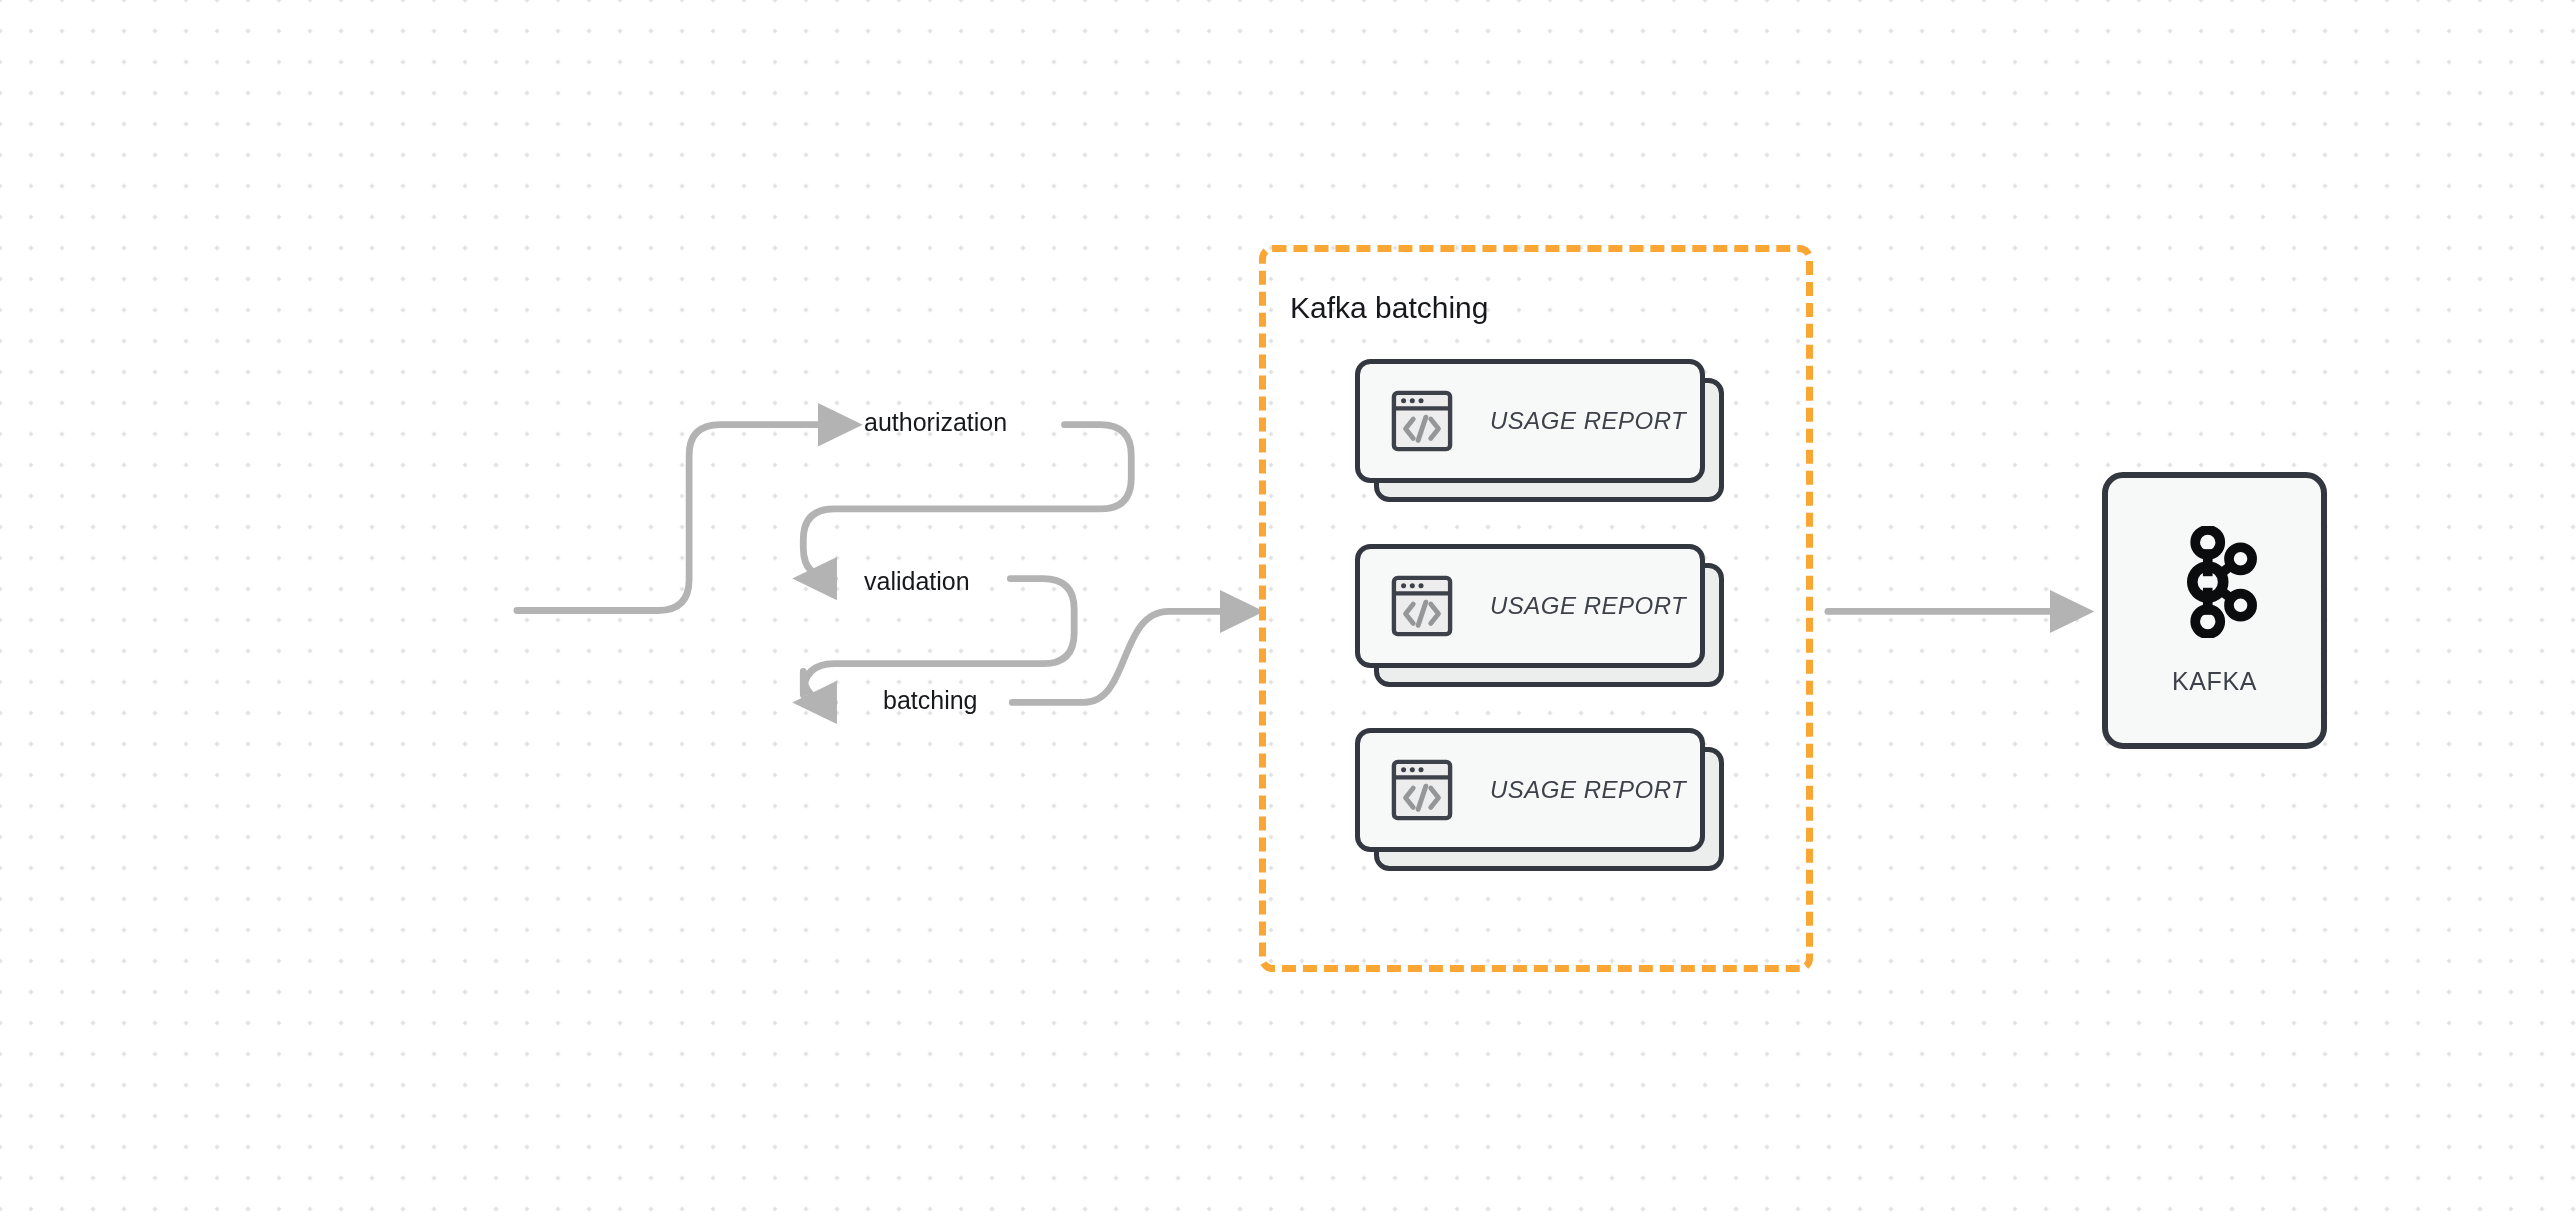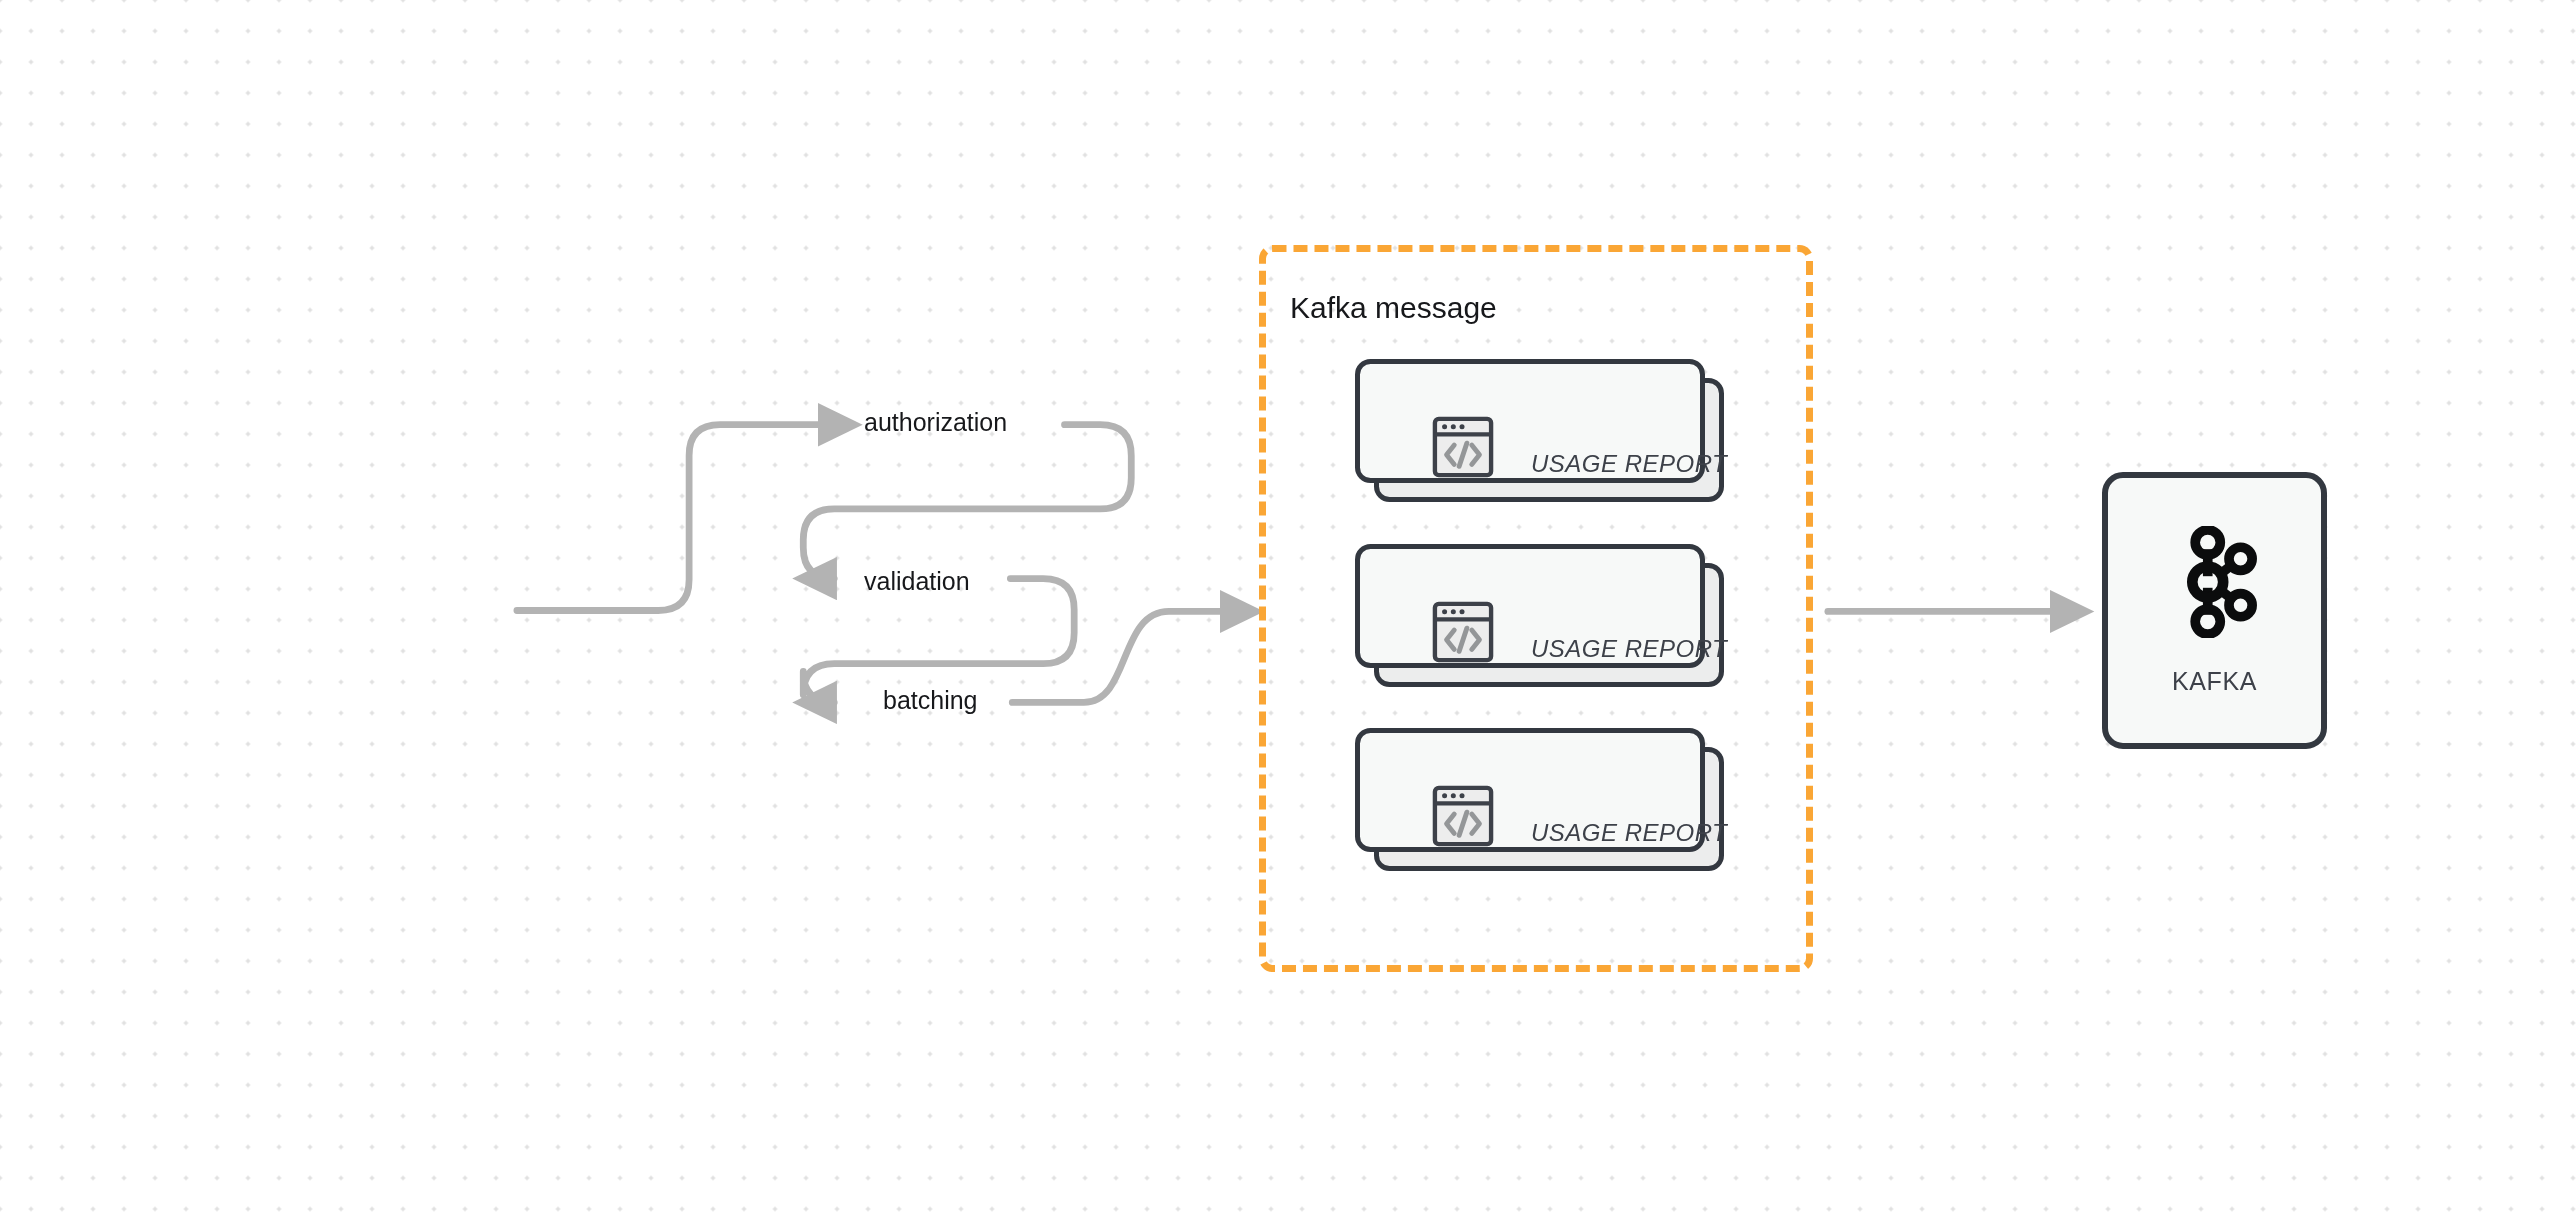--- a/index.html
+++ b/index.html
@@ -126,22 +126,21 @@
     left: 0;
     top: 0;
     width: 350px;
     height: 124px;
     box-sizing: border-box;
     background: #f7f9f8;
     border: 5.8px solid #333840;
     border-radius: 15.5px;
     display: flex;
     flex-direction: row;
-    align-items: flex-end;
-    padding-left: 41px;
+    align-items: center;
   }
   .card-icon {
     margin-left: 31px;
     flex: 0 0 auto;
     line-height: 0;
   }
   .card-title {
     margin-left: 37px;
     font-size: 24px;
     font-style: italic;
@@ -177,21 +176,21 @@
       <path d="M 1889,632 L 2128,632" marker-end="url(#ah)"></path>
     </g>
   </svg>
 
 
   <div class="step-label" id="step-authorization">authorization</div>
   <div class="step-label" id="step-validation">validation</div>
   <div class="step-label" id="step-batching">batching</div>
 
   <div id="kafka-message-group"></div>
-  <div id="kafka-message-title">Kafka message</div>
+  <div id="kafka-message-title">Kafka batching</div>
 
   <div class="report-card-wrap c0">
     <div class="card-stack-back"></div>
     <div class="card-front">
       <span class="card-icon">
         <svg width="62" height="62" viewBox="0 0 64 64" xmlns="http://www.w3.org/2000/svg">
           <rect x="3" y="3" width="58" height="58" rx="4" ry="4" fill="#ededed" stroke="#3d4149" stroke-width="4.5"></rect>
           <line x1="3" y1="19" x2="61" y2="19" stroke="#3d4149" stroke-width="4.5"></line>
           <circle cx="13" cy="11" r="2.6" fill="#3d4149"></circle>
           <circle cx="22" cy="11" r="2.6" fill="#3d4149"></circle>

